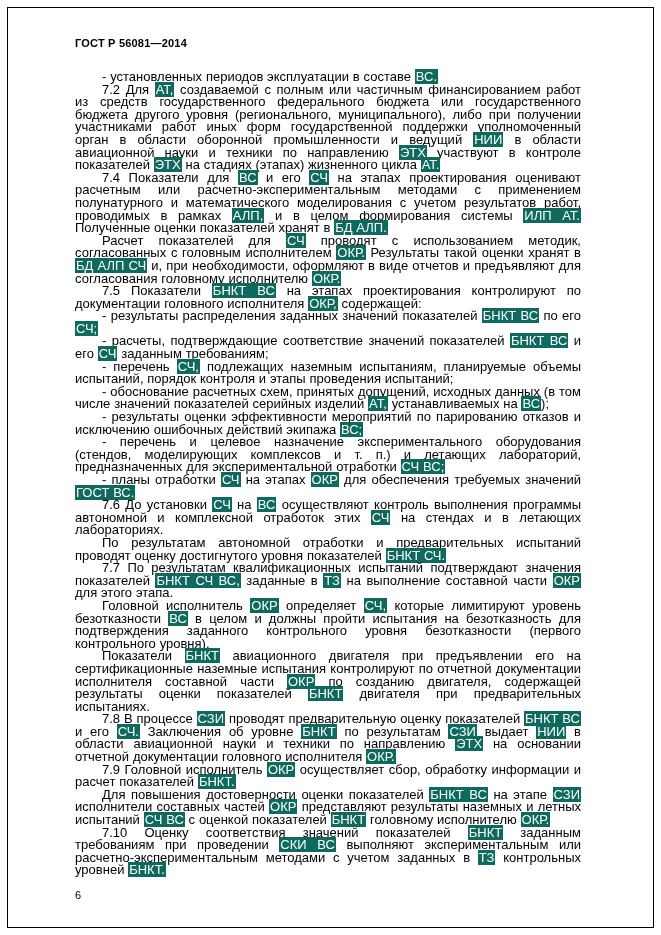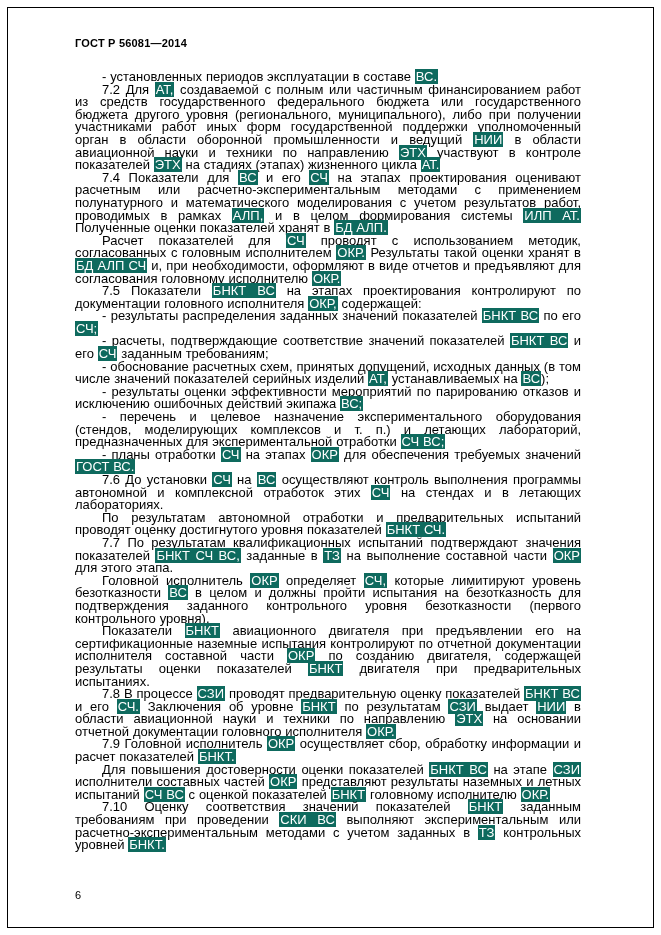--- a/index.html
+++ b/index.html
@@ -61,20 +61,21 @@
   <div class="doc-header">ГОСТ Р 56081—2014</div>
 
   <div class="doc-body">
       <p>- установленных периодов эксплуатации в составе <span class="hl">ВС.</span></p>
       <p>7.2 Для <span class="hl">АТ,</span> создаваемой с полным или частичным финансированием работ из средств государственного федерального бюджета или государственного бюджета другого уровня (регионального, муниципального), либо при получении участниками работ иных форм государственной поддержки уполномоченный орган в области оборонной промышленности и ведущий <span class="hl">НИИ</span> в области авиационной науки и техники по направлению <span class="hl">ЭТХ</span> участвуют в контроле показателей <span class="hl">ЭТХ</span> на стадиях (этапах) жизненного цикла <span class="hl">АТ.</span></p>
       <p>7.4 Показатели для <span class="hl">ВС</span> и его <span class="hl">СЧ</span> на этапах проектирования оценивают расчетным или расчетно-экспериментальным методами с применением полунатурного и математического моделирования с учетом результатов работ, проводимых в рамках <span class="hl">АЛП,</span> и в целом формирования системы <span class="hl">ИЛП АТ.</span> Полученные оценки показателей хранят в <span class="hl">БД АЛП.</span></p>
       <p>Расчет показателей для <span class="hl">СЧ</span> проводят с использованием методик, согласованных с головным исполнителем <span class="hl">ОКР.</span> Результаты такой оценки хранят в <span class="hl">БД АЛП СЧ</span> и, при необходимости, оформляют в виде отчетов и предъявляют для согласования головному исполнителю <span class="hl">ОКР.</span></p>
       <p>7.5 Показатели <span class="hl">БНКТ ВС</span> на этапах проектирования контролируют по документации головного исполнителя <span class="hl">ОКР,</span> содержащей:</p>
       <p>- результаты распределения заданных значений показателей <span class="hl">БНКТ ВС</span> по его <span class="hl">СЧ;</span></p>
       <p>- расчеты, подтверждающие соответствие значений показателей <span class="hl">БНКТ ВС</span> и его <span class="hl">СЧ</span> заданным требованиям;</p>
+      <p>- перечень <span class="hl">СЧ,</span> подлежащих наземным испытаниям, планируемые объемы испытаний, порядок контроля и этапы проведения испытаний;</p>
       <p>- обоснование расчетных схем, принятых допущений, исходных данных (в том числе значений показателей серийных изделий <span class="hl">АТ,</span> устанавливаемых на <span class="hl">ВС</span>);</p>
       <p>- результаты оценки эффективности мероприятий по парированию отказов и исключению ошибочных действий экипажа <span class="hl">ВС;</span></p>
       <p>- перечень и целевое назначение экспериментального оборудования (стендов, моделирующих комплексов и т. п.) и летающих лабораторий, предназначенных для экспериментальной отработки <span class="hl">СЧ ВС;</span></p>
       <p>- планы отработки <span class="hl">СЧ</span> на этапах <span class="hl">ОКР</span> для обеспечения требуемых значений <span class="hl">ГОСТ ВС.</span></p>
       <p>7.6 До установки <span class="hl">СЧ</span> на <span class="hl">ВС</span> осуществляют контроль выполнения программы автономной и комплексной отработок этих <span class="hl">СЧ</span> на стендах и в летающих лабораториях.</p>
       <p>По результатам автономной отработки и предварительных испытаний проводят оценку достигнутого уровня показателей <span class="hl">БНКТ СЧ.</span></p>
       <p>7.7 По результатам квалификационных испытаний подтверждают значения показателей <span class="hl">БНКТ СЧ ВС,</span> заданные в <span class="hl">ТЗ</span> на выполнение составной части <span class="hl">ОКР</span> для этого этапа.</p>
       <p>Головной исполнитель <span class="hl">ОКР</span> определяет <span class="hl">СЧ,</span> которые лимитируют уровень безотказности <span class="hl">ВС</span> в целом и должны пройти испытания на безотказность для подтверждения заданного контрольного уровня безотказности (первого контрольного уровня).</p>
       <p>Показатели <span class="hl">БНКТ</span> авиационного двигателя при предъявлении его на сертификационные наземные испытания контролируют по отчетной документации исполнителя составной части <span class="hl">ОКР</span> по созданию двигателя, содержащей результаты оценки показателей <span class="hl">БНКТ</span> двигателя при предварительных испытаниях.</p>
       <p>7.8 В процессе <span class="hl">СЗИ</span> проводят предварительную оценку показателей <span class="hl">БНКТ ВС</span> и его <span class="hl">СЧ.</span> Заключения об уровне <span class="hl">БНКТ</span> по результатам <span class="hl">СЗИ</span> выдает <span class="hl">НИИ</span> в области авиационной науки и техники по направлению <span class="hl">ЭТХ</span> на основании отчетной документации головного исполнителя <span class="hl">ОКР.</span></p>

